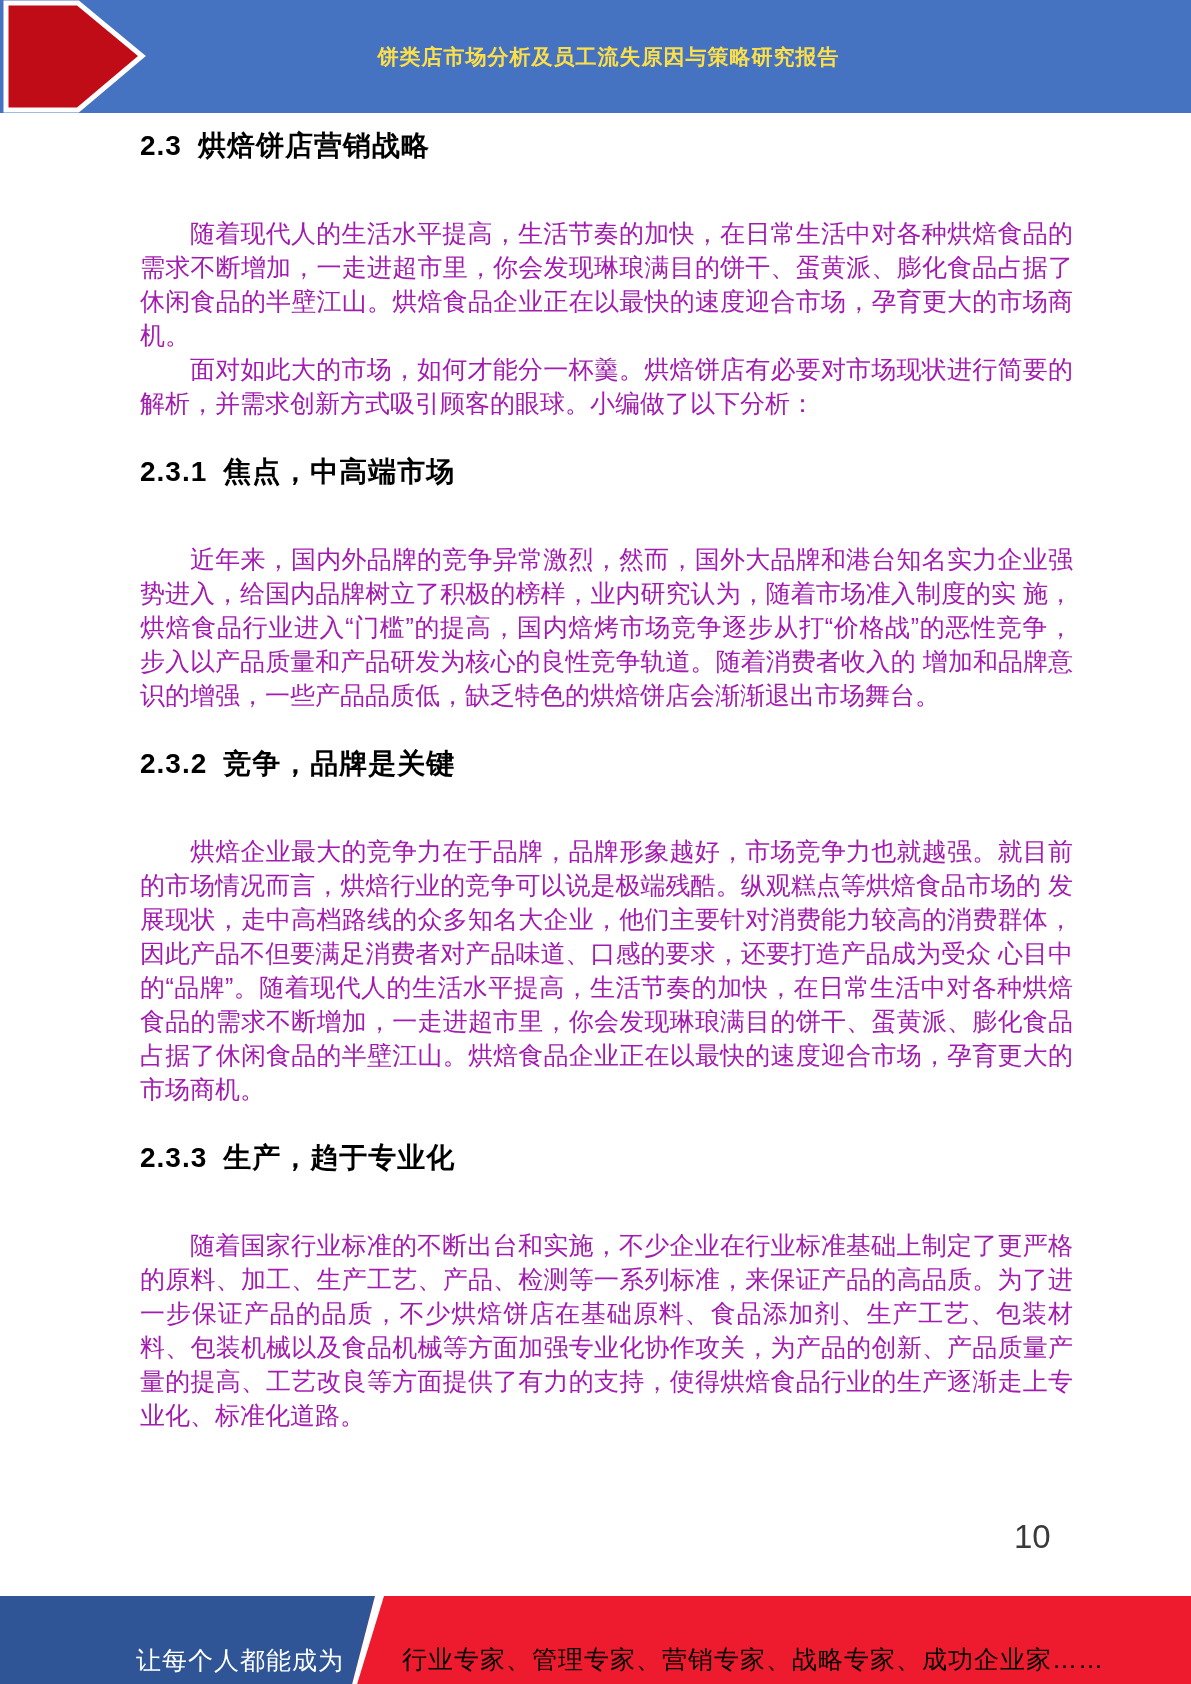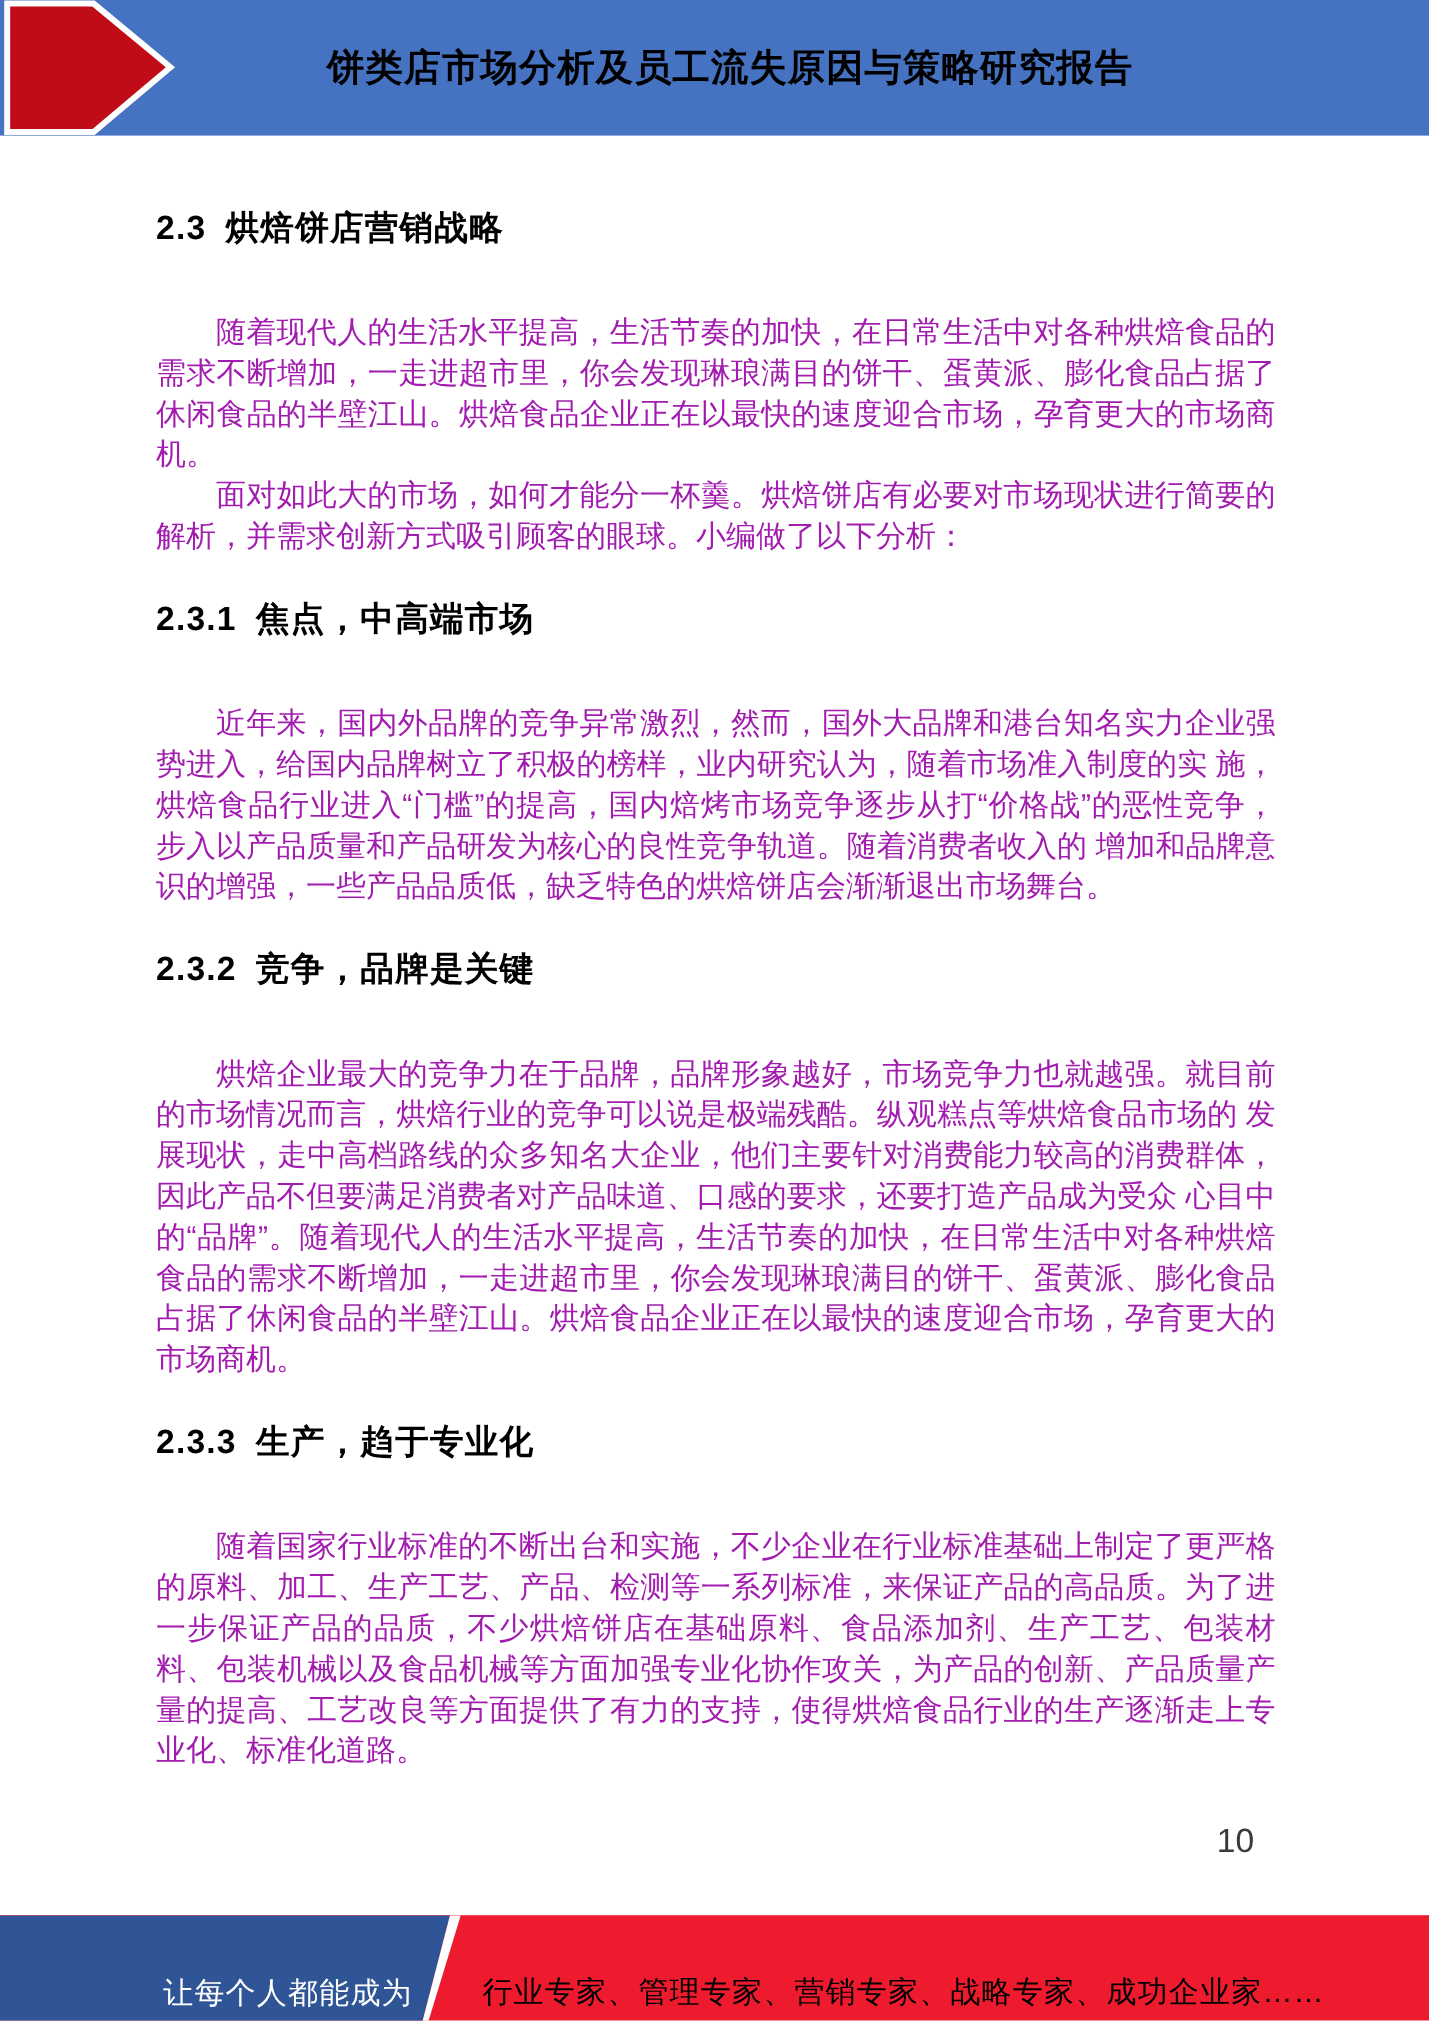--- a/index.html
+++ b/index.html
@@ -15,30 +15,30 @@
 
   
   .top-banner{
     position:absolute;top:0;left:0;right:0;height:113px;
     background:var(--header-blue,#4672C2);
     display:flex;align-items:center;justify-content:center;
   }
   .arrow-svg{position:absolute;left:0;top:0;}
   .banner-title{
     margin-left:26px;
-    color:#000000;
-    font-size:31px;
+    color:#fde047;
+    font-size:21px;
     font-weight:bold;
     letter-spacing:1px;
     white-space:nowrap;
   }
 
   
   .content{
-    position:absolute;top:113px;left:130px;width:933px;margin-top:44px;
+    position:absolute;top:113px;left:140px;width:933px;
   }
   .sec{
     margin:36px 0 54px 0;
     font-size:28px;
     line-height:32px;
     font-weight:bold;
     color:#000;
     letter-spacing:1px;
   }
   .sec:first-child{margin-top:17px;}
@@ -48,21 +48,21 @@
     font-size:25px;
     line-height:34px;
     text-align:justify;
     text-indent:2em;
     color:#a21caf;
   }
 
   
   .page-number{
     position:absolute;top:1518px;left:1014px;
-    font-size:28px;color:#3a3a3a;
+    font-size:33px;color:#3a3a3a;
   }
 
   
   .page-footer{
     position:absolute;left:0;right:0;bottom:0;height:88px;
     background:var(--footer-red,#EE1B2E);
   }
   .footer-blue{
     position:absolute;left:0;top:0;width:383px;height:108px;
     background:var(--footer-blue,#2F5597);

